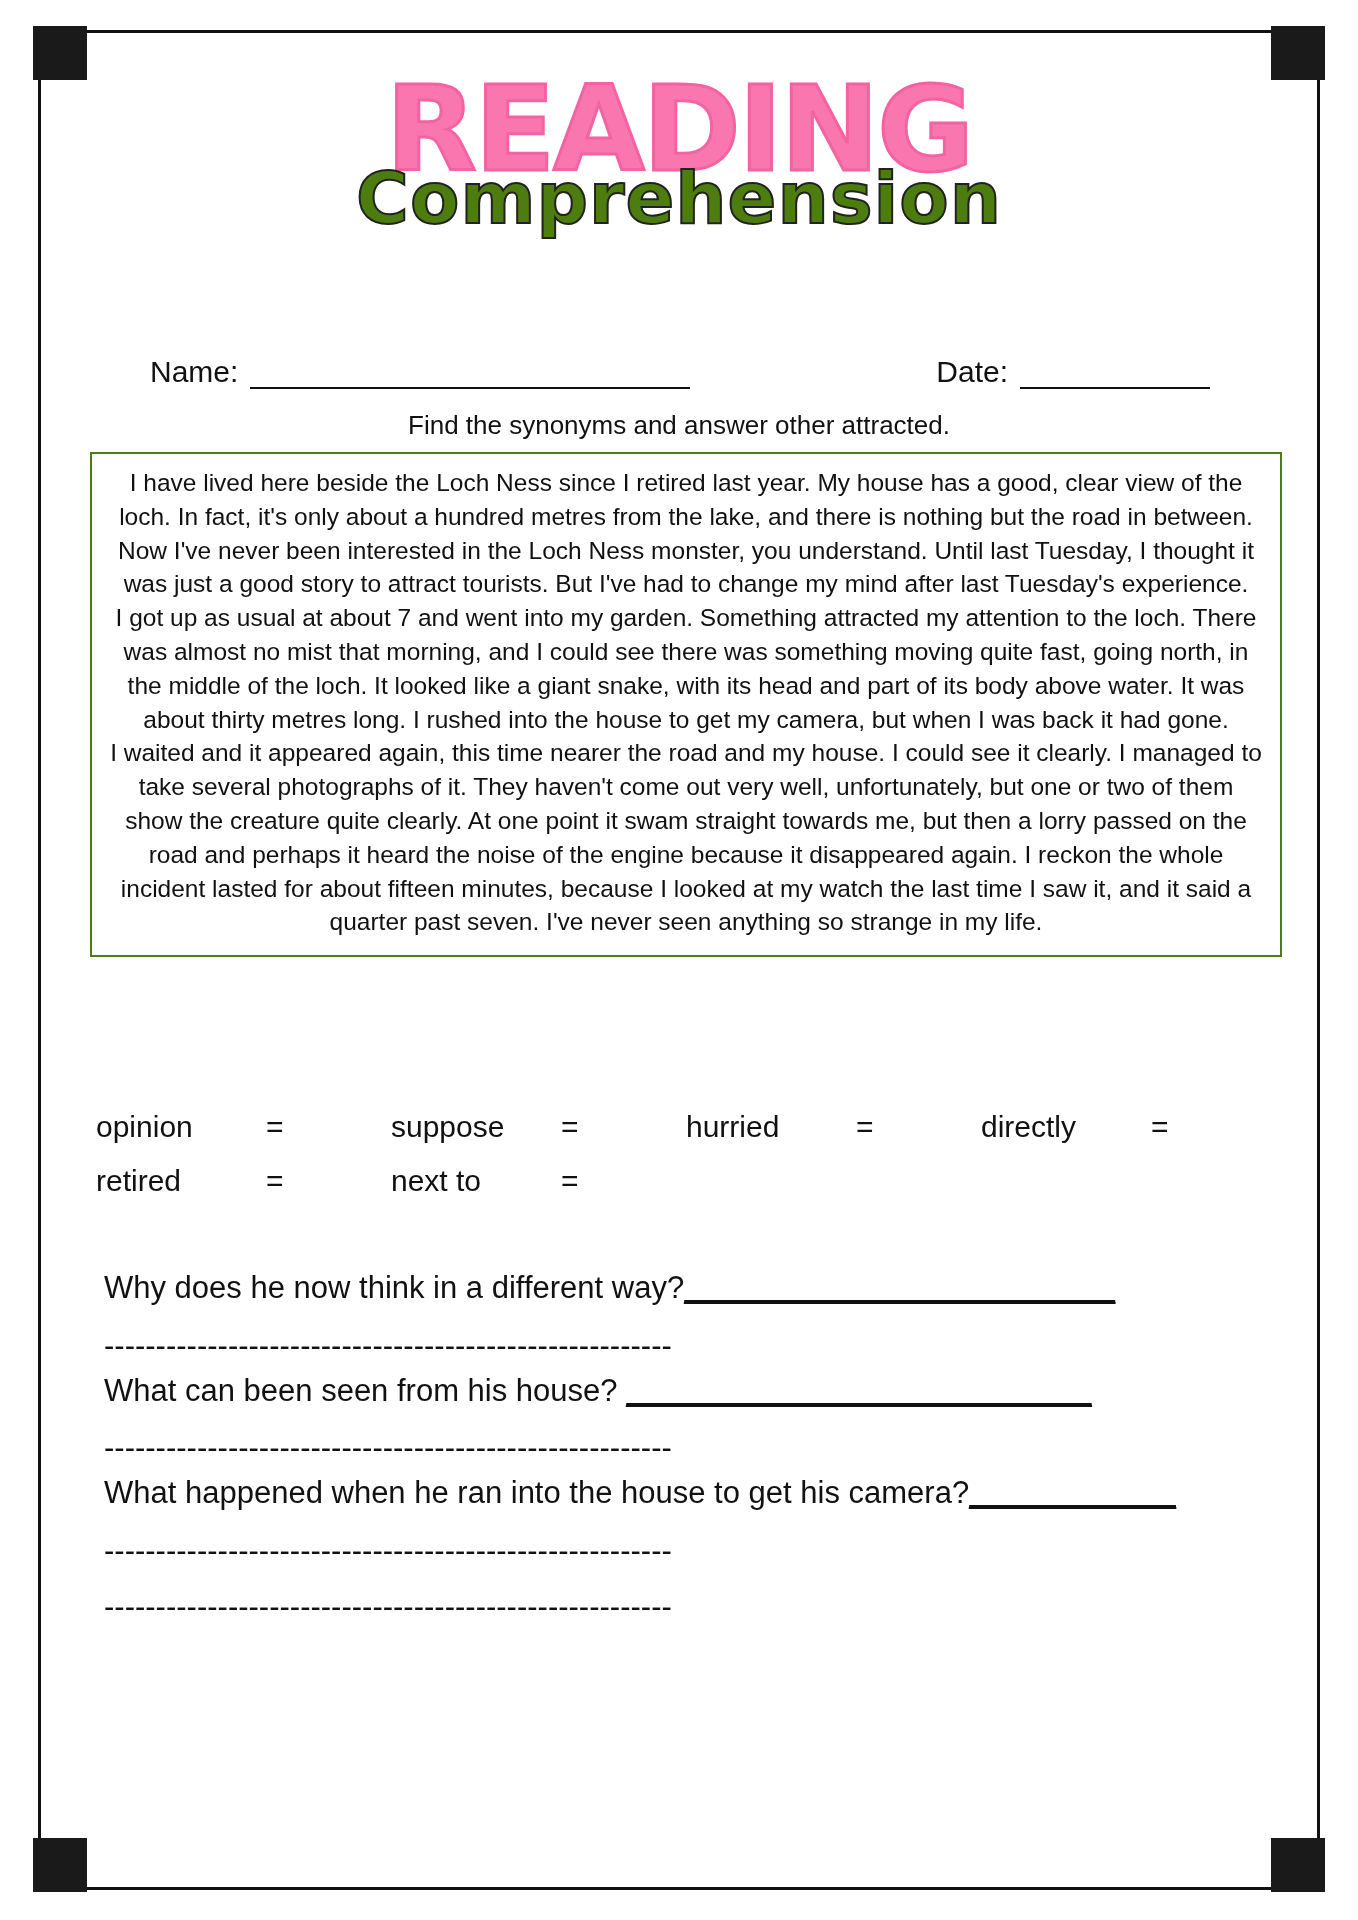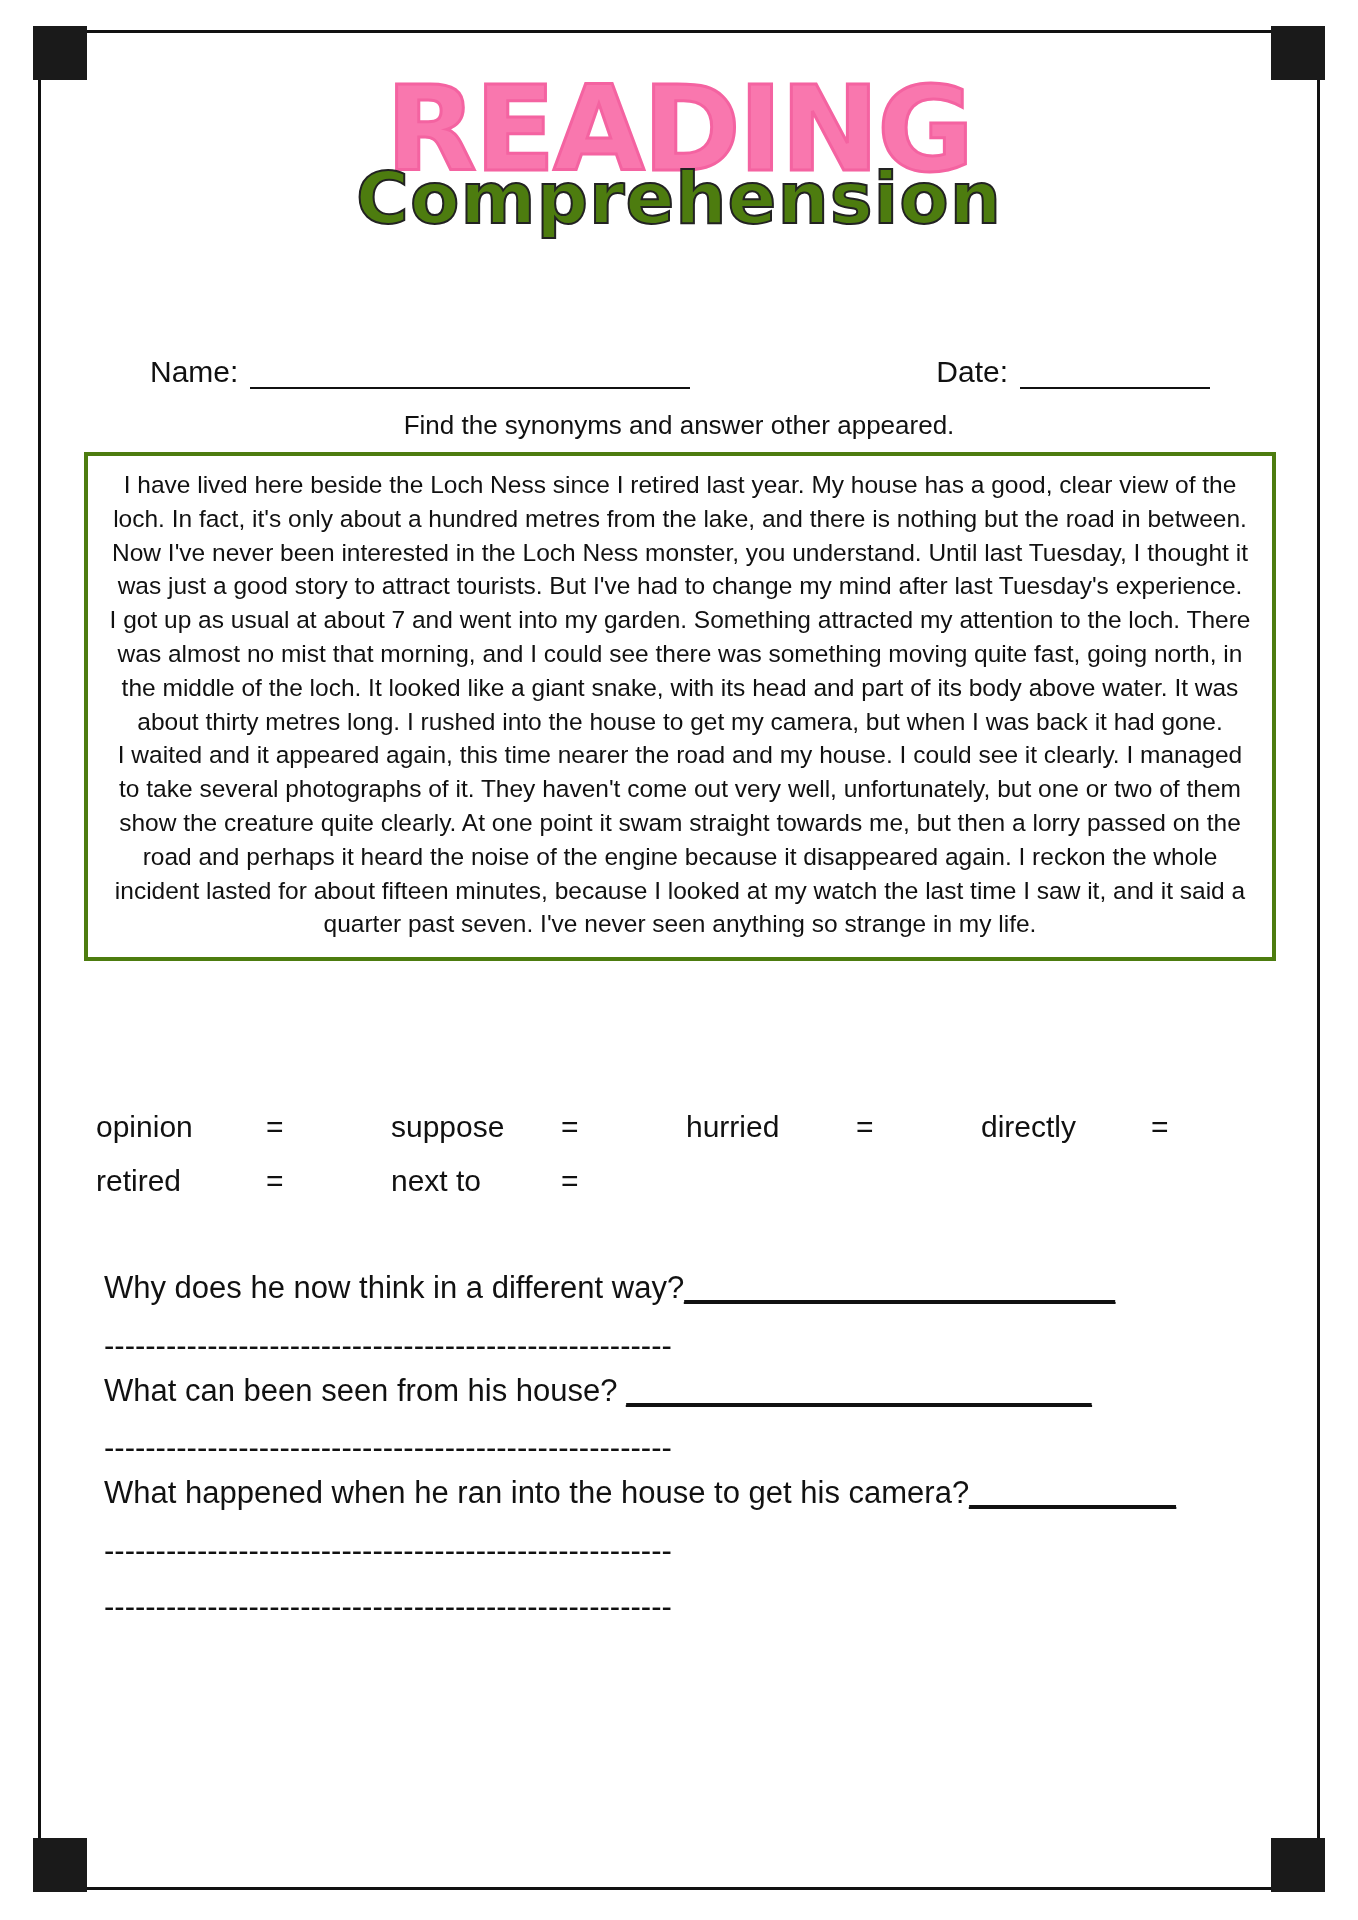--- a/index.html
+++ b/index.html
@@ -104,25 +104,25 @@
     left: 0;
     top: 410px;
     width: 1358px;
     text-align: center;
     font-size: 26px;
   }
 
   
   .passage-box {
     position: absolute;
-    left: 84px;
+    left: 90px;
     top: 452px;
     width: 1192px;
     box-sizing: border-box;
-    border: 4px solid #4d7c0f;
+    border: 2px solid #4d7c0f;
     padding: 12px 18px 16px 18px;
   }
   .passage-p {
     margin: 0 0 0 0;
     text-align: center;
     font-size: 24.5px;
     line-height: 1.38;
   }
 
   
@@ -194,21 +194,21 @@
     <div class="nd-group">
       <span class="nd-label">Name:</span>
       <span class="nd-line name"></span>
     </div>
     <div class="nd-group">
       <span class="nd-label">Date:</span>
       <span class="nd-line date"></span>
     </div>
   </div>
 
-  <div class="instruction">Find the synonyms and answer other appeared.</div>
+  <div class="instruction">Find the synonyms and answer other attracted.</div>
 
   <div class="passage-box">
     <p class="passage-p">I have lived here beside the Loch Ness since I retired last year. My house has a good, clear view of the loch. In fact, it's only about a hundred metres from the  lake, and there is nothing but the road in between. Now I've never been interested in the Loch Ness monster, you understand. Until last Tuesday, I thought it was just a good story to attract tourists. But I've had to change my mind after last Tuesday's experience.</p>
     <p class="passage-p">I got up as usual at about 7 and went into my garden. Something attracted my attention to the loch. There was almost no mist that morning, and I could see there was something moving quite fast, going north, in the middle of the loch. It looked like a giant snake, with its head and part of its body above water. It was about thirty metres long. I rushed into the house to get my camera, but when I was back it had gone.</p>
     <p class="passage-p">I waited and it appeared again, this time nearer the road and my house. I could see it clearly. I managed to take several photographs of it. They haven't come out very well, unfortunately, but one or two of them show the creature quite clearly. At one point it swam straight towards me, but then a lorry passed on the road and perhaps it heard the noise of the engine because it disappeared again. I reckon the whole incident lasted for about fifteen minutes, because I looked at my watch the last time I saw it, and it said a quarter past seven. I've never seen anything so strange in my life.</p>
   </div>
 
   <div class="synonyms">
     <div class="syn-cell">
       <span class="syn-word">opinion</span>

